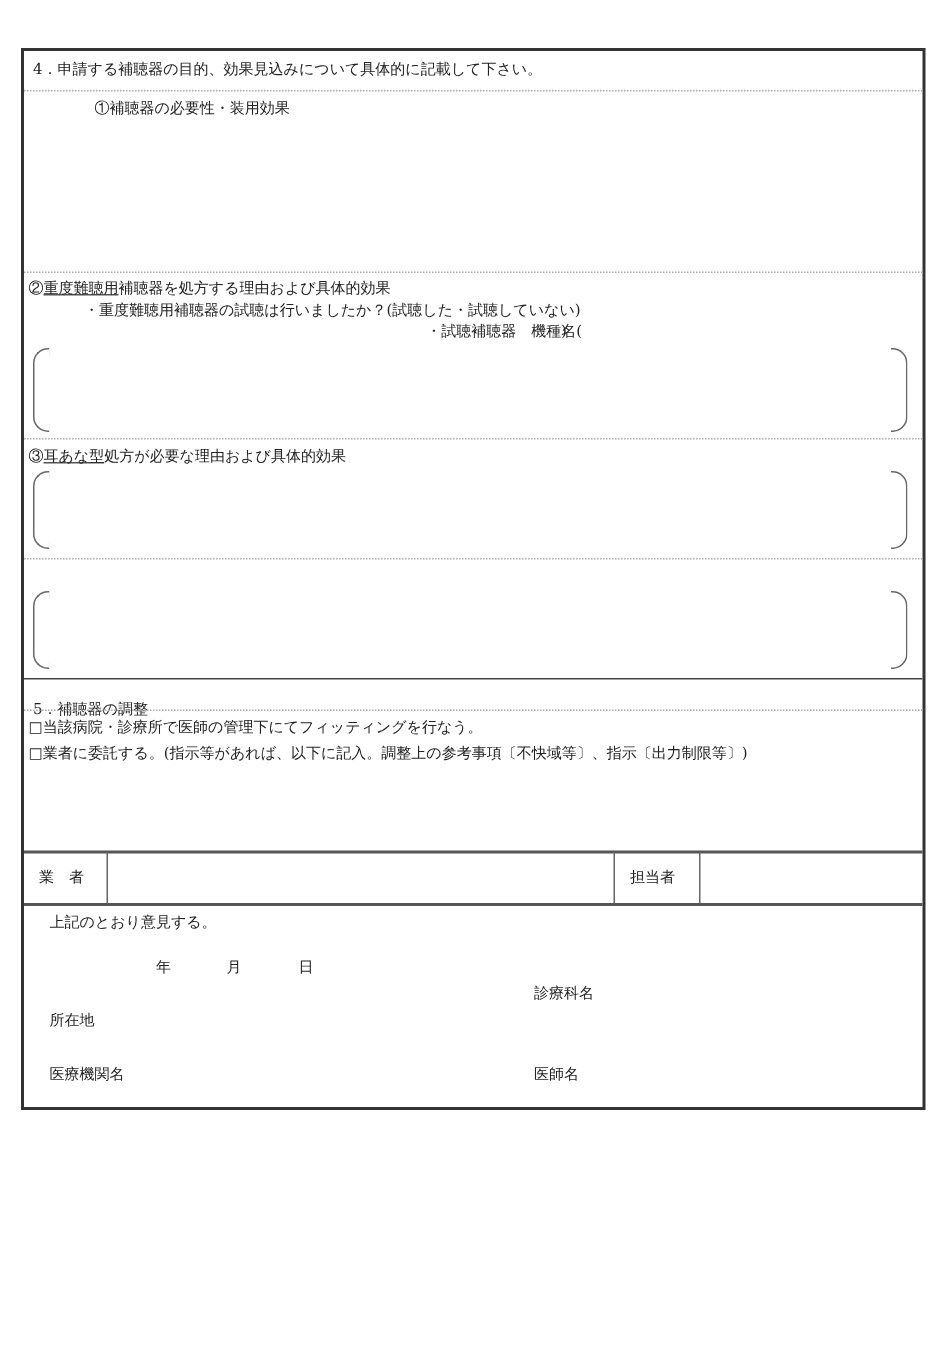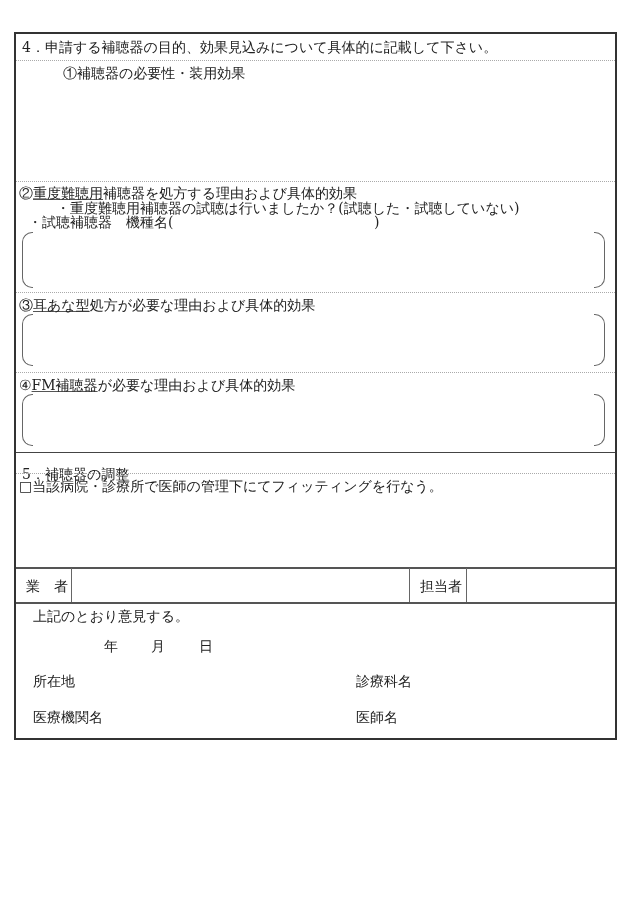--- a/index.html
+++ b/index.html
@@ -1,21 +1,21 @@
 <!DOCTYPE html>
 <html><head>
   <meta charset="utf-8">
   <style>
     html, body { margin:0; padding:0; background:#ffffff; }
     body { width:630px; height:903px; position:relative; overflow:hidden;
       font-family: "DejaVu Serif", "Liberation Serif", serif; color:#222; }
     .form { position:absolute; left:14px; top:32px; width:599px; height:704px;
       border:2px solid #333; box-sizing:content-box; }
     .abs { position:absolute; }
-    .txt { font-size:14px; line-height:12px; white-space:nowrap; }
+    .txt { font-size:10px; line-height:12px; white-space:nowrap;text-align:right; }
     .hline { position:absolute; left:0; width:599px; height:0; }
     .solid { border-top:1px solid #444; }
     .thick { border-top:2px solid #555; }
     .dotted { border-top:1px dotted #aaa; }
     .vline { position:absolute; width:0; border-left:1px solid #666; }
     .ul { text-decoration:underline; text-decoration-color:#555; }
     .bracket-l, .bracket-r { position:absolute; width:10px; border:1px solid #666; }
     .bracket-l { border-right:none; border-radius:10px 0 0 10px; }
     .bracket-r { border-left:none; border-radius:0 10px 10px 0; }
     .textarea { position:absolute; background:transparent; border:none; }
@@ -43,42 +43,42 @@
   <div class="bracket-r" style="left:578px; top:198px; height:54px;"></div>
   <div class="textarea" style="left:18px; top:200px; width:560px; height:52px;"></div>
   <div class="hline dotted" style="top:258px;"></div>
 
   <div class="abs txt" style="left:3px; top:265px;"><span>③</span><span class="ul">耳あな型</span><span>処方が必要な理由および具体的効果</span></div>
   <div class="bracket-l" style="left:6px; top:280px; height:50px;"></div>
   <div class="bracket-r" style="left:578px; top:280px; height:50px;"></div>
   <div class="textarea" style="left:18px; top:282px; width:560px; height:48px;"></div>
   <div class="hline dotted" style="top:338px;"></div>
 
-  <div class="abs txt" style="left:3px; top:345px;"><span>④</span><span class="ul">FM補聴器</span><span>が必要な理由および具体的効果</span></div>
   <div class="bracket-l" style="left:6px; top:360px; height:50px;"></div>
   <div class="bracket-r" style="left:578px; top:360px; height:50px;"></div>
   <div class="textarea" style="left:18px; top:362px; width:560px; height:48px;"></div>
   <div class="hline solid" style="top:418px;"></div>
 
   <div class="abs txt" style="left:6px; top:424px;margin-top:10px;">5．補聴器の調整</div>
   <div class="hline dotted" style="top:439px;"></div>
   <div class="abs txt" style="left:3px; top:446px;">□当該病院・診療所で医師の管理下にてフィッティングを行なう。</div>
+  <div class="abs txt" style="left:3px; top:463px;">□業者に委託する。(指示等があれば、以下に記入。調整上の参考事項〔不快域等〕、指示〔出力制限等〕)</div>
   <div class="textarea" style="left:4px; top:480px; width:590px; height:50px;"></div>
   <div class="hline thick" style="top:533px;"></div>
 
   <div class="abs txt" style="left:10px; top:546px;">業　者</div>
   <div class="vline" style="left:55px; top:534px; height:34px;"></div>
   <div class="textarea" style="left:58px; top:537px; width:332px; height:28px;"></div>
   <div class="vline" style="left:393px; top:534px; height:34px;"></div>
   <div class="abs txt" style="left:404px; top:546px;">担当者</div>
   <div class="vline" style="left:450px; top:534px; height:34px;"></div>
   <div class="textarea" style="left:453px; top:537px; width:142px; height:28px;"></div>
   <div class="hline thick" style="top:568px;"></div>
 
   <div class="abs txt" style="left:17px; top:576px;">上記のとおり意見する。</div>
   <div class="abs txt" style="left:88px; top:606px;">年</div>
   <div class="abs txt" style="left:135px; top:606px;">月</div>
   <div class="abs txt" style="left:183px; top:606px;">日</div>
   <div class="abs txt" style="left:17px; top:641px;">所在地</div>
-  <div class="abs txt" style="left:340px; top:641px;">診療科名</div>
+  <div class="abs txt" style="left:340px; top:623px;">診療科名</div>
   <div class="abs txt" style="left:17px; top:677px;">医療機関名</div>
   <div class="abs txt" style="left:340px; top:677px;">医師名</div>
 </div>
 
 </body></html>

